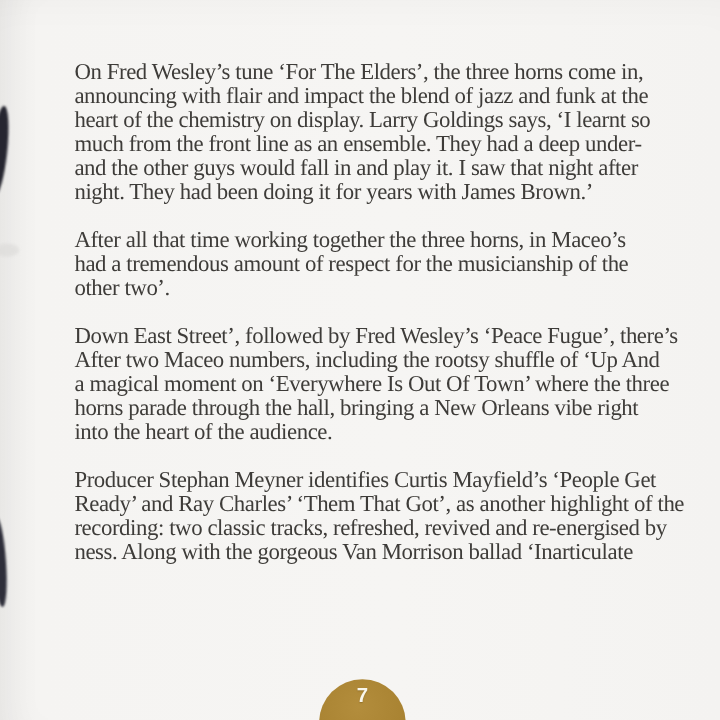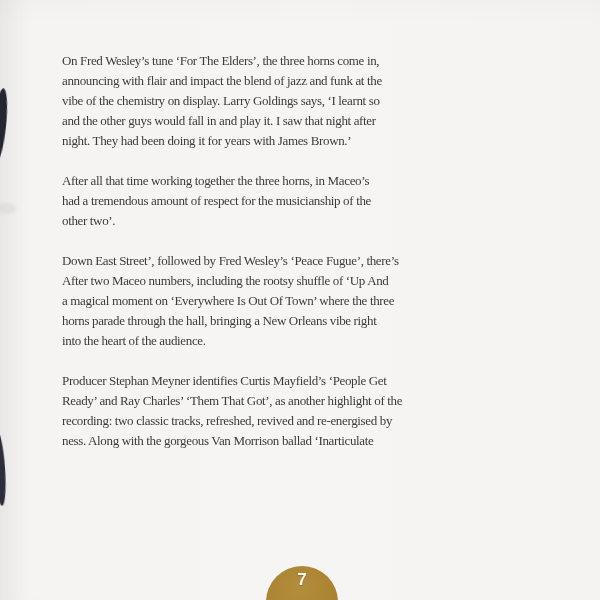--- a/index.html
+++ b/index.html
@@ -55,21 +55,21 @@
     opacity: 0.55;
     filter: blur(1.5px);
   }
   
   .text-block {
     position: absolute;
     left: 62px;
     top: 51px;
     width: 490px;
     color: #3e3c39;
-    font-size: 13px;
+    font-size: 19px;
     line-height: 20px;
     letter-spacing: -0.35px;
   }
   .para {
     margin: 0 0 20px 0;
   }
   .line {
     white-space: nowrap;
   }
   
@@ -101,21 +101,22 @@
 
 <div class="page">
   <div class="edge-mark edge-mark-1"></div>
   <div class="edge-mark edge-mark-2"></div>
   <div class="edge-smudge"></div>
 
   <div class="text-block">
       <div class="para">
         <div class="line">On Fred Wesley’s tune ‘For The Elders’, the three horns come in,</div>
         <div class="line">announcing with flair and impact the blend of jazz and funk at the</div>
-        <div class="line">vibe of the chemistry on display. Larry Goldings says, ‘I learnt so</div>
+        <div class="line">heart of the chemistry on display. Larry Goldings says, ‘I learnt so</div>
+        <div class="line">much from the front line as an ensemble. They had a deep under-</div>
         <div class="line">and the other guys would fall in and play it. I saw that night after</div>
         <div class="line">night. They had been doing it for years with James Brown.’</div>
       </div>
       <div class="para">
         <div class="line">After all that time working together the three horns, in Maceo’s</div>
         <div class="line">had a tremendous amount of respect for the musicianship of the</div>
         <div class="line">other two’.</div>
       </div>
       <div class="para">
         <div class="line">Down East Street’, followed by Fred Wesley’s ‘Peace Fugue’, there’s</div>

